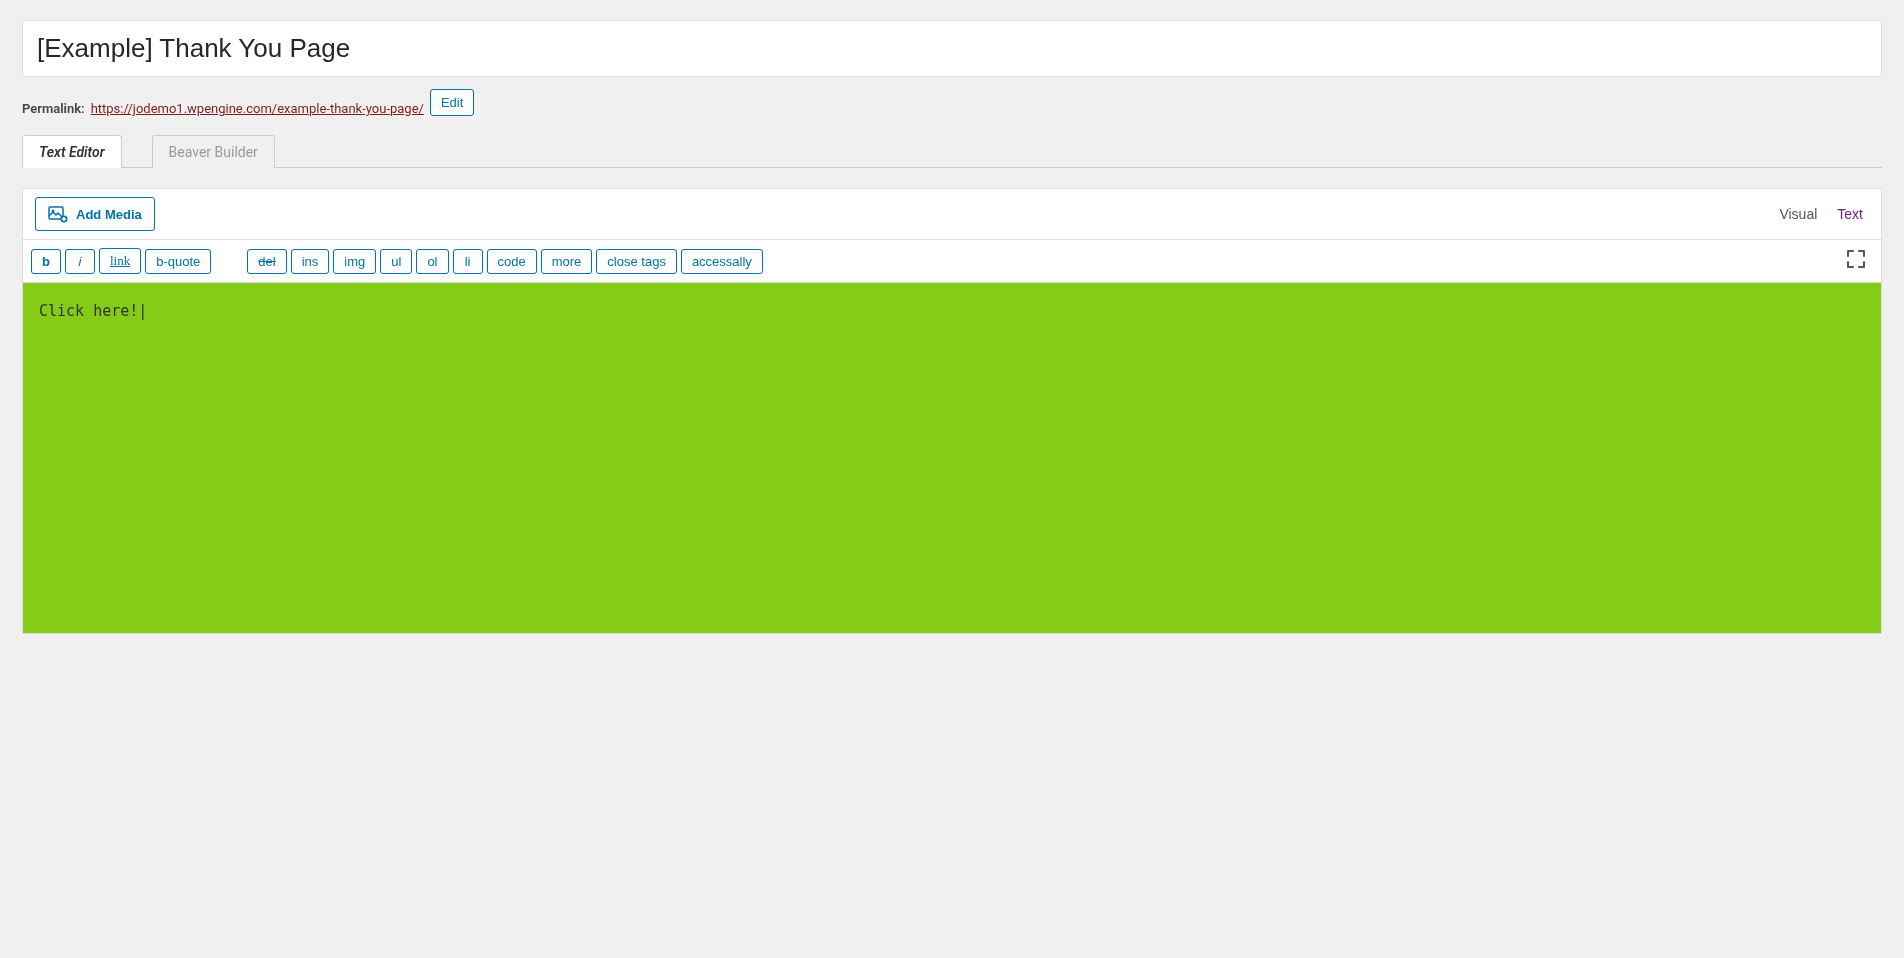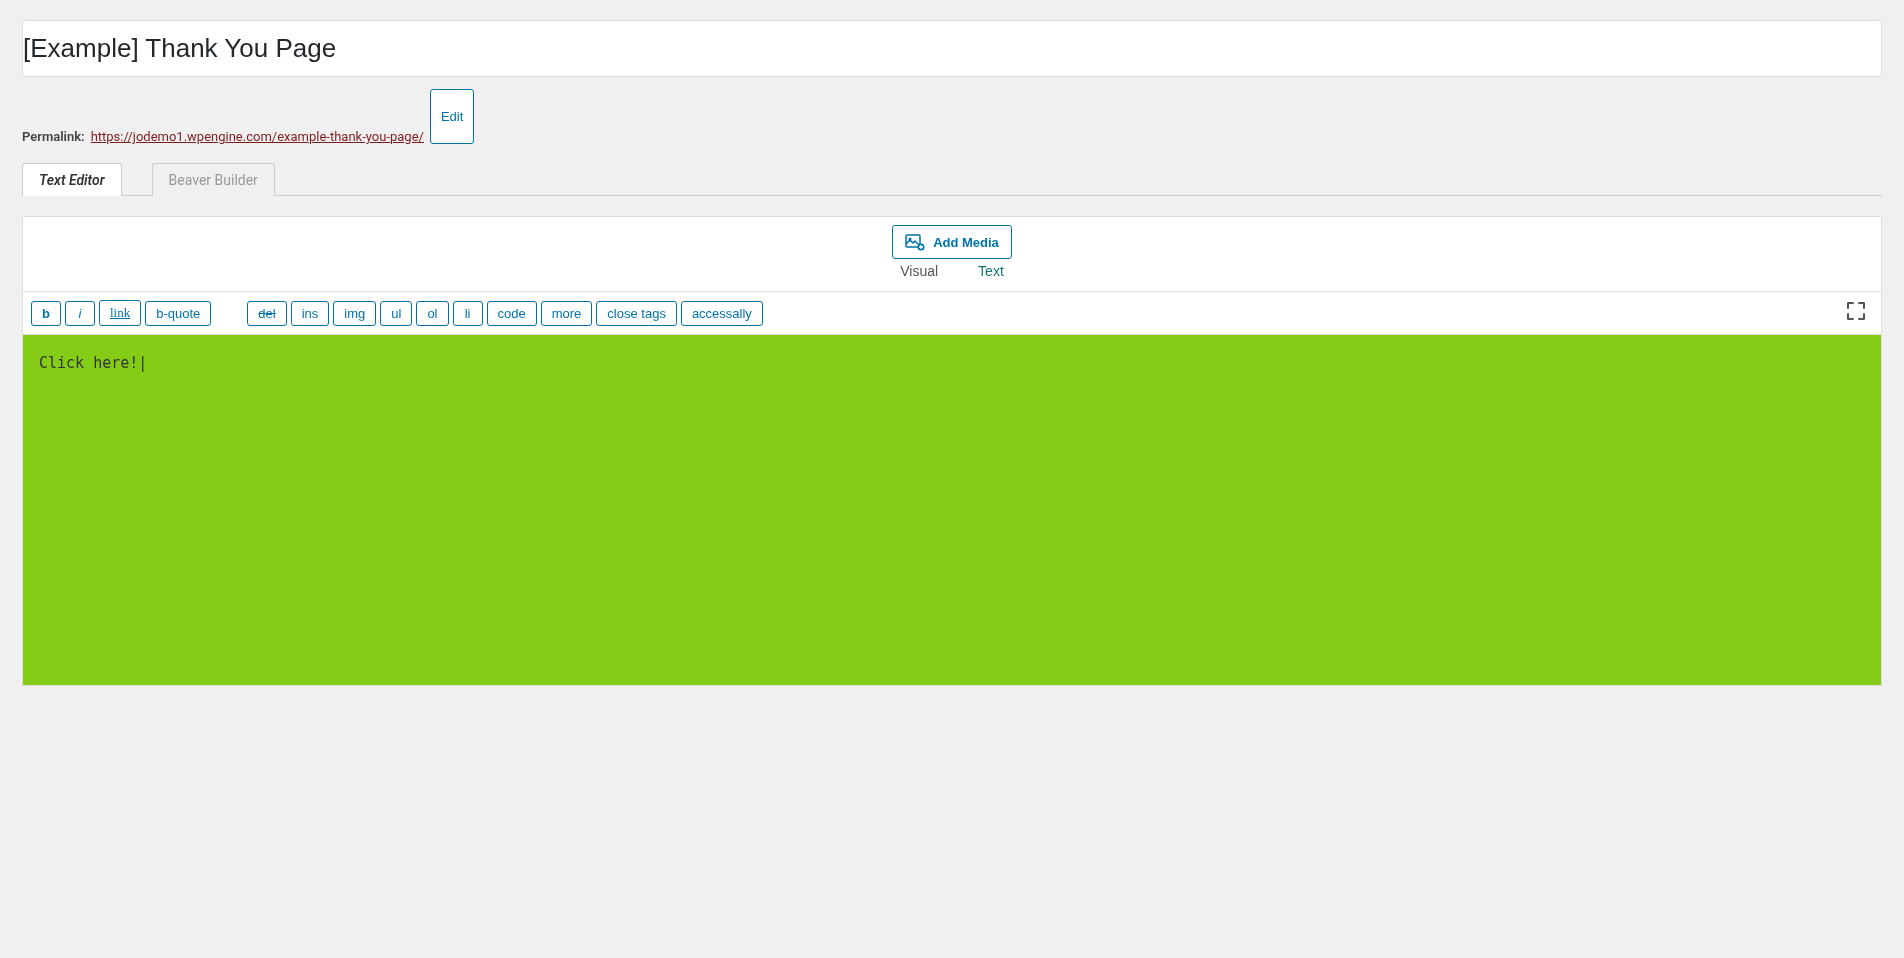--- a/index.html
+++ b/index.html
@@ -18,21 +18,21 @@
 
     .page-wrapper {
       background: #f0f0f1;
       max-width: 1860px;
       margin: 0 auto;
     }
 
     
     .title-input {
       width: 100%;
-      padding: 12px 0;
+      padding: 12px 14px;
       font-size: 26px;
       font-weight: 400;
       border: 1px solid #ddd;
       border-radius: 3px;
       background: #fff;
       color: #23282d;
       margin-bottom: 12px;
       outline: none;
     }
 
@@ -49,21 +49,21 @@
     .permalink-label {
       font-weight: 600;
     }
 
     .permalink-link {
       color: #7f1d1d;
       text-decoration: underline;
     }
 
     .permalink-edit-btn {
-      padding: 19px 10px;
+      padding: 5px 10px;
       border: 1px solid #0073aa;
       border-radius: 3px;
       background: #fff;
       color: #0073aa;
       cursor: pointer;
       font-size: 13px;
     }
 
     
     .tabs-row {
@@ -110,21 +110,20 @@
       border: 1px solid #ddd;
     }
 
     
     .toolbar-top {
       display: flex;
       align-items: center;
       justify-content: space-between;
       padding: 8px 12px;
       border-bottom: 1px solid #ddd;
-      flex-direction: column;
     }
 
     .add-media-btn {
       display: flex;
       align-items: center;
       gap: 8px;
       padding: 6px 12px;
       border: 1px solid #0073aa;
       border-radius: 3px;
       background: #fff;
@@ -149,22 +148,21 @@
     .toggle-btn {
       background: none;
       border: none;
       cursor: pointer;
       font-size: 14px;
       color: #555;
       padding: 4px 6px;
     }
 
     .toggle-btn.active {
-      color: #0f766e;
-      margin-left: 20px;
+      color: #701a75;
     }
 
     
     .format-toolbar {
       display: flex;
       align-items: center;
       gap: 4px;
       padding: 6px 8px;
       border-bottom: 1px solid #ddd;
       flex-wrap: wrap;

